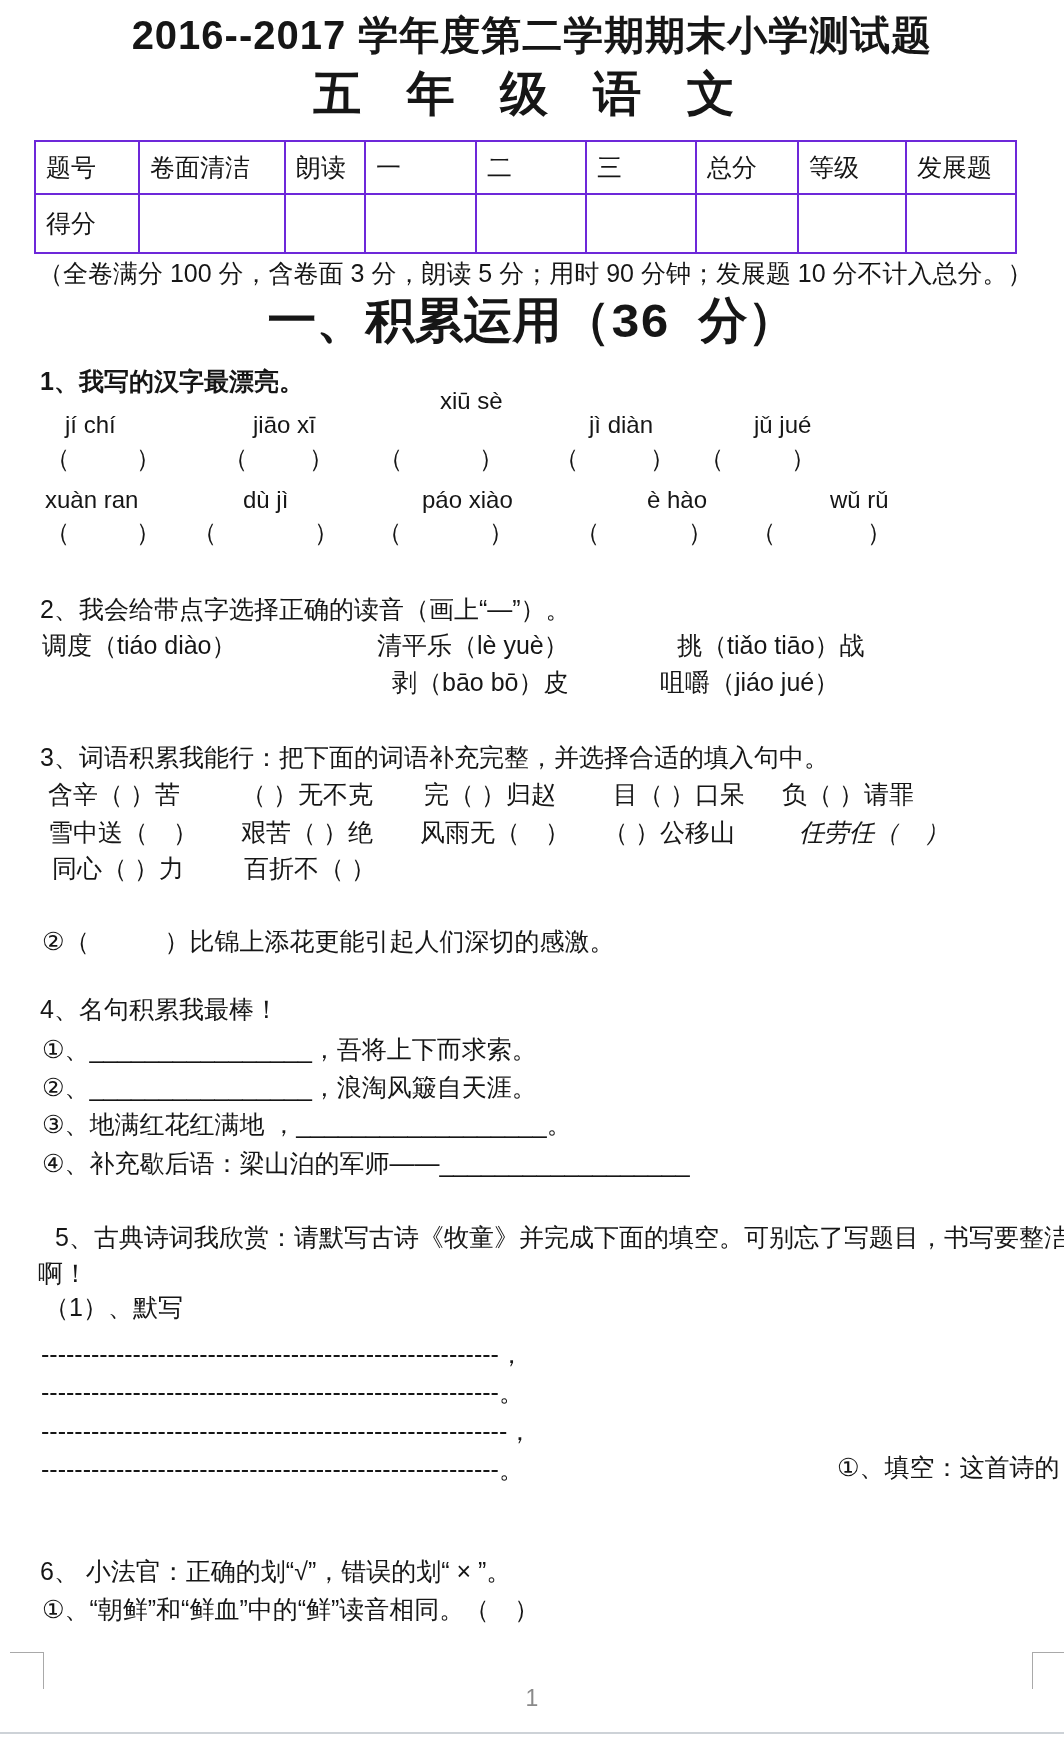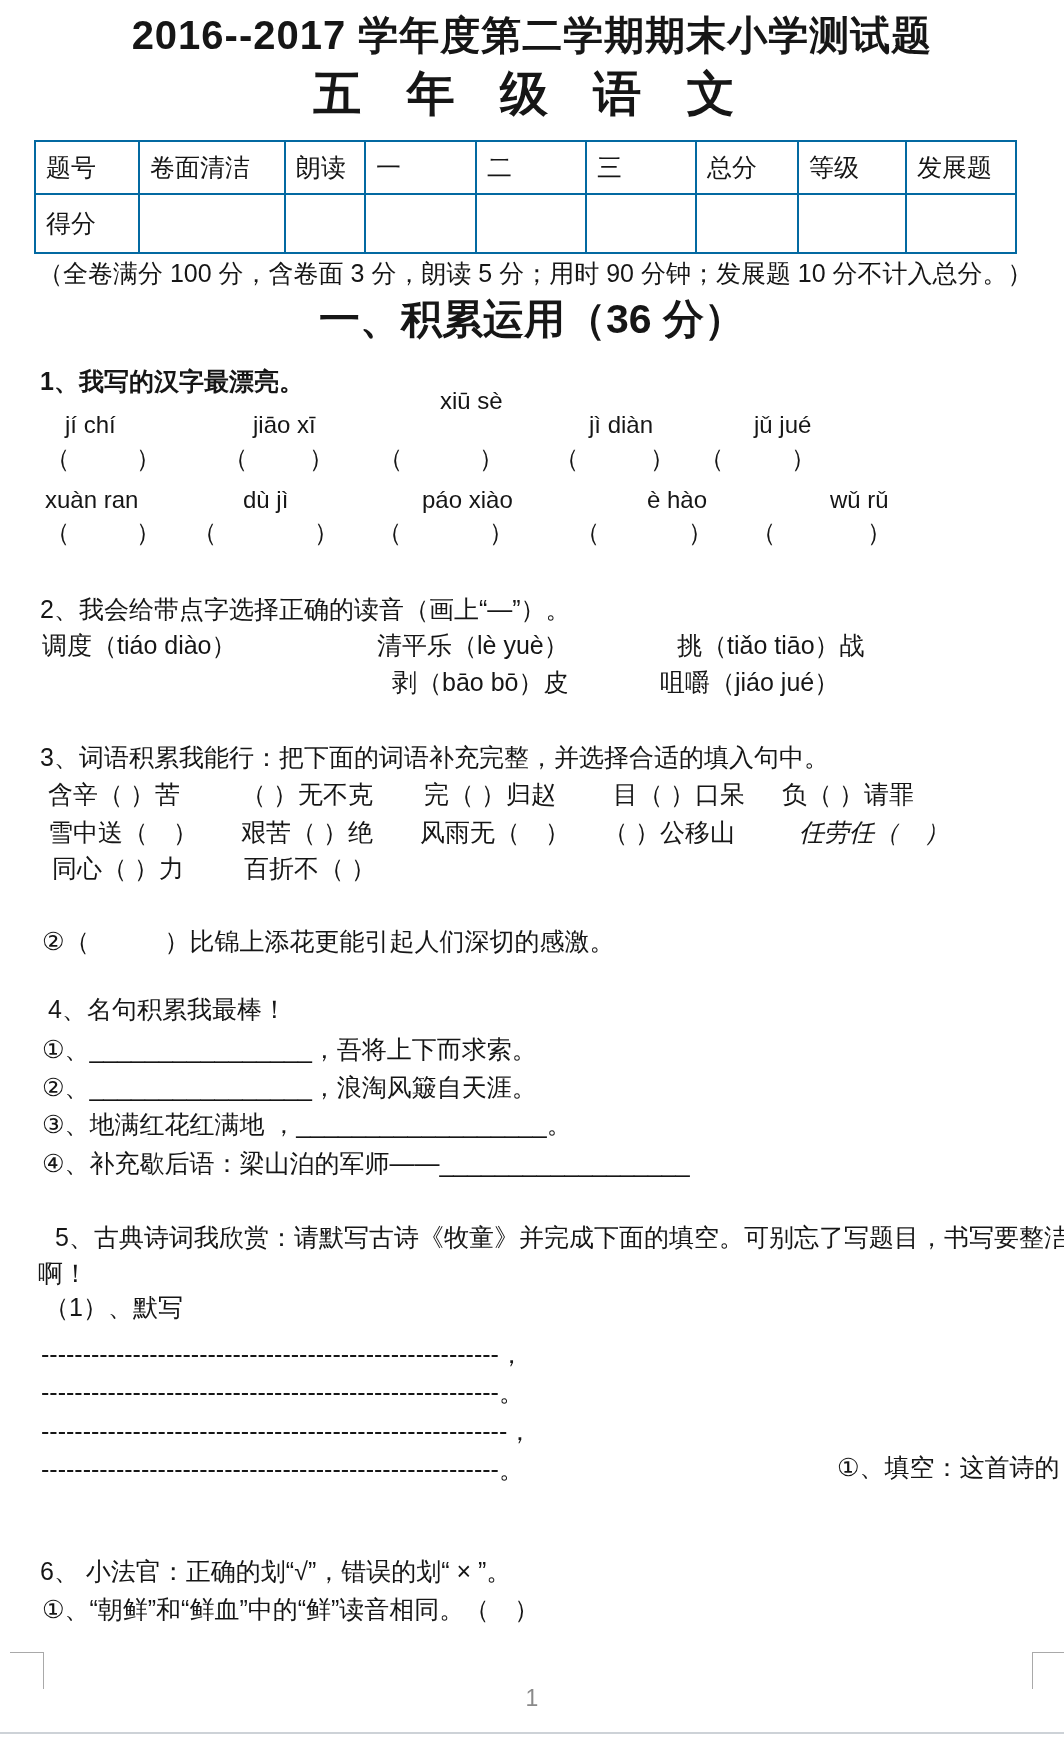--- a/index.html
+++ b/index.html
@@ -9,32 +9,32 @@
     background:#ffffff;
     font-family:"Liberation Sans","DejaVu Sans",sans-serif;
     color:#161616;
     overflow:hidden;
   }
   .abs{position:absolute;white-space:nowrap;line-height:1.25;}
   .centered{left:0;width:1064px;text-align:center;}
   .t1{top:10px;font-size:40px;font-weight:bold;letter-spacing:1px;}
   .t2{top:64px;font-size:48px;font-weight:bold;letter-spacing:16px;}
   .note{top:258px;left:38px;font-size:25px;}
-  .sec1{top:294px;font-size:41px;font-weight:bold;}
+  .sec1{top:294px;font-size:49px;font-weight:bold;font-family:Liberation Mono, monospace;}
   .body25{font-size:25px;}
   .pinyin{font-size:24px;}
   .gray{color:#8a8a8a;}
   
   table.score{
     position:absolute;left:34px;top:140px;
     border-collapse:collapse;table-layout:fixed;
     width:981px;
   }
   table.score td{
-    border:2px solid #0369a1;
+    border:2px solid #6d28d9;
     font-size:25px;
     padding:0 0 0 10px;
     vertical-align:middle;
     overflow:hidden;
   }
   tr.hrow{height:53px;}
   tr.drow{height:59px;}
   
   .pp{
     position:absolute;
@@ -168,21 +168,21 @@
   <div class="abs body25" style="top:779px;left:782px;">负（ ）请罪</div>
   <div class="abs body25" style="top:817px;left:48px;">雪中送（　）</div>
   <div class="abs body25" style="top:817px;left:241px;">艰苦（ ）绝</div>
   <div class="abs body25" style="top:817px;left:420px;">风雨无（　）</div>
   <div class="abs body25" style="top:817px;left:603px;">（ ）公移山</div>
   <div class="abs body25" style="top:817px;left:799px;font-style:italic;">任劳任（　）</div>
   <div class="abs body25" style="top:853px;left:52px;">同心（ ）力</div>
   <div class="abs body25" style="top:853px;left:244px;">百折不（ ）</div>
   <div class="abs body25" style="top:926px;left:42px;">②（　　　）比锦上添花更能引起人们深切的感激。</div>
 
-  <div class="abs body25" style="top:994px;left:48px;">4、名句积累我最棒！</div>
+  <div class="abs body25" style="top:994px;left:40px;">4、名句积累我最棒！</div>
   <div class="abs body25" style="top:1034px;left:42px;">①、________________，吾将上下而求索。</div>
   <div class="abs body25" style="top:1072px;left:42px;">②、________________，浪淘风簸自天涯。</div>
   <div class="abs body25" style="top:1109px;left:42px;text-align:right;">③、地满红花红满地 ，__________________。</div>
   <div class="abs body25" style="top:1148px;left:42px;">④、补充歇后语：梁山泊的军师——__________________</div>
 
   <div class="abs body25" style="top:1222px;left:55px;">5、古典诗词我欣赏：请默写古诗《牧童》并完成下面的填空。可别忘了写题目，书写要整洁</div>
   <div class="abs body25" style="top:1258px;left:38px;">啊！</div>
   <div class="abs body25" style="top:1292px;left:44px;">（1）、默写</div>
   <div class="abs body25" style="top:1339px;left:41px;">-------------------------------------------------------，</div>
   <div class="abs body25" style="top:1377px;left:41px;">-------------------------------------------------------。</div>

